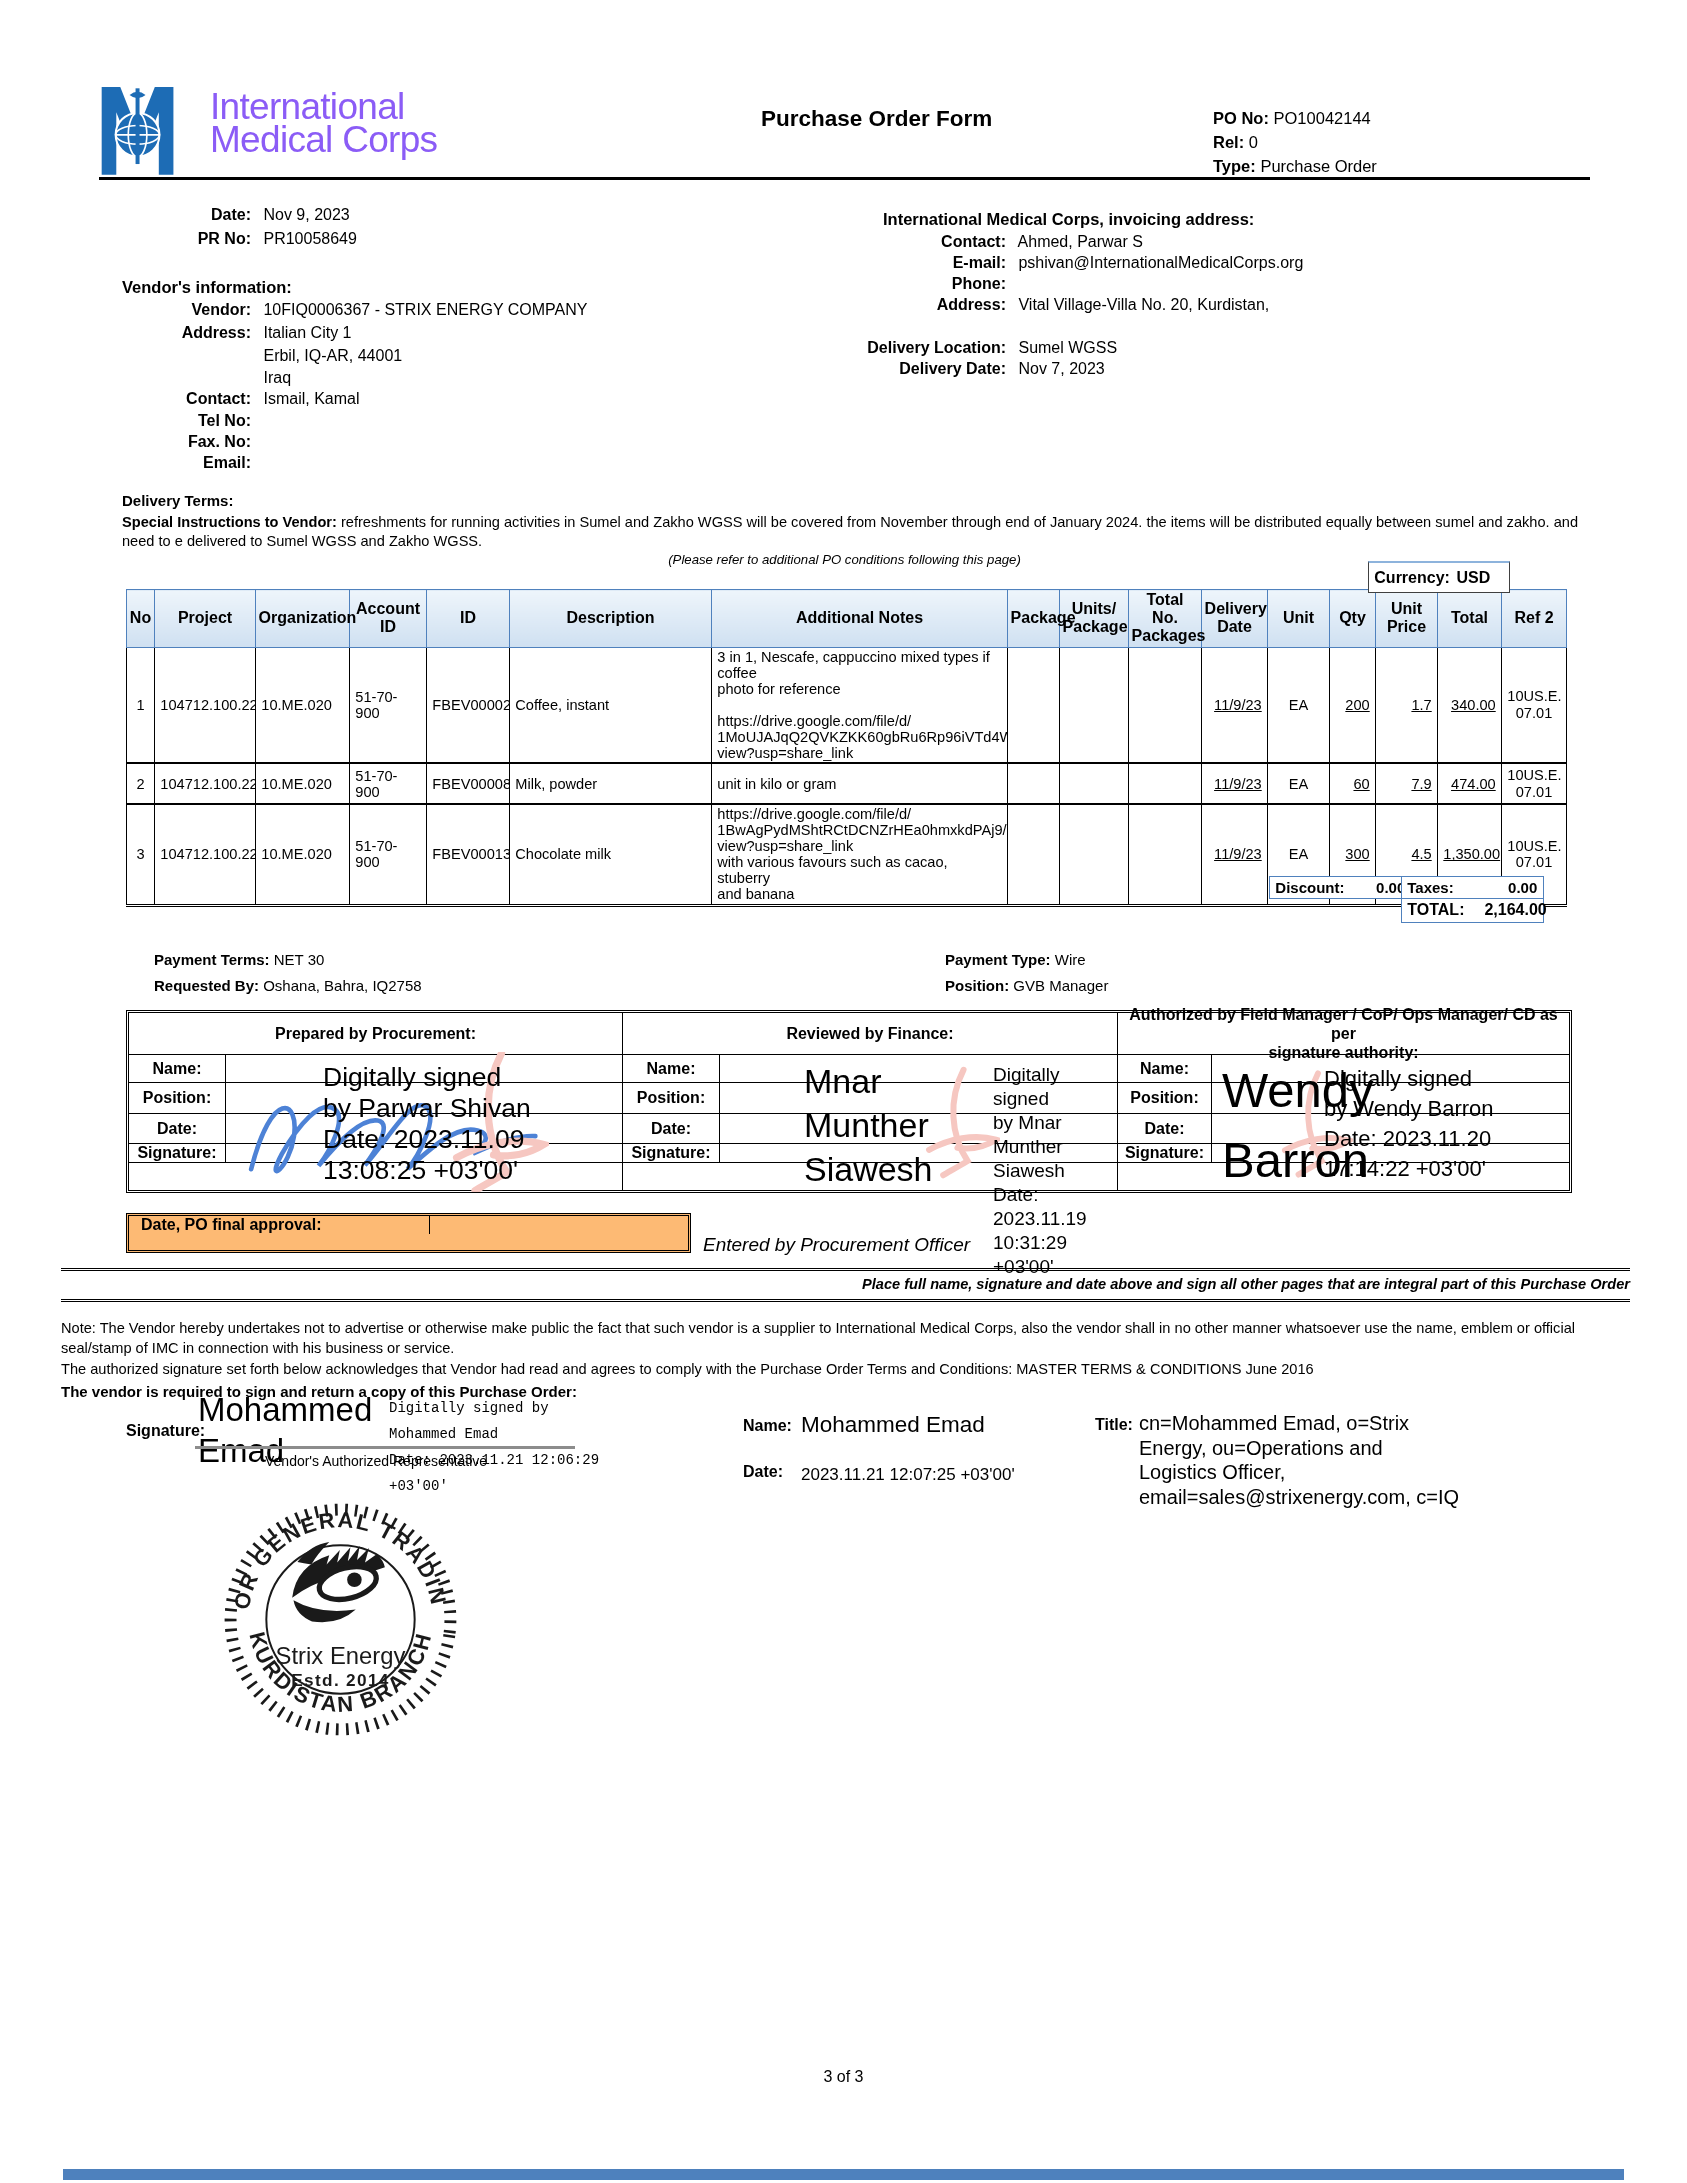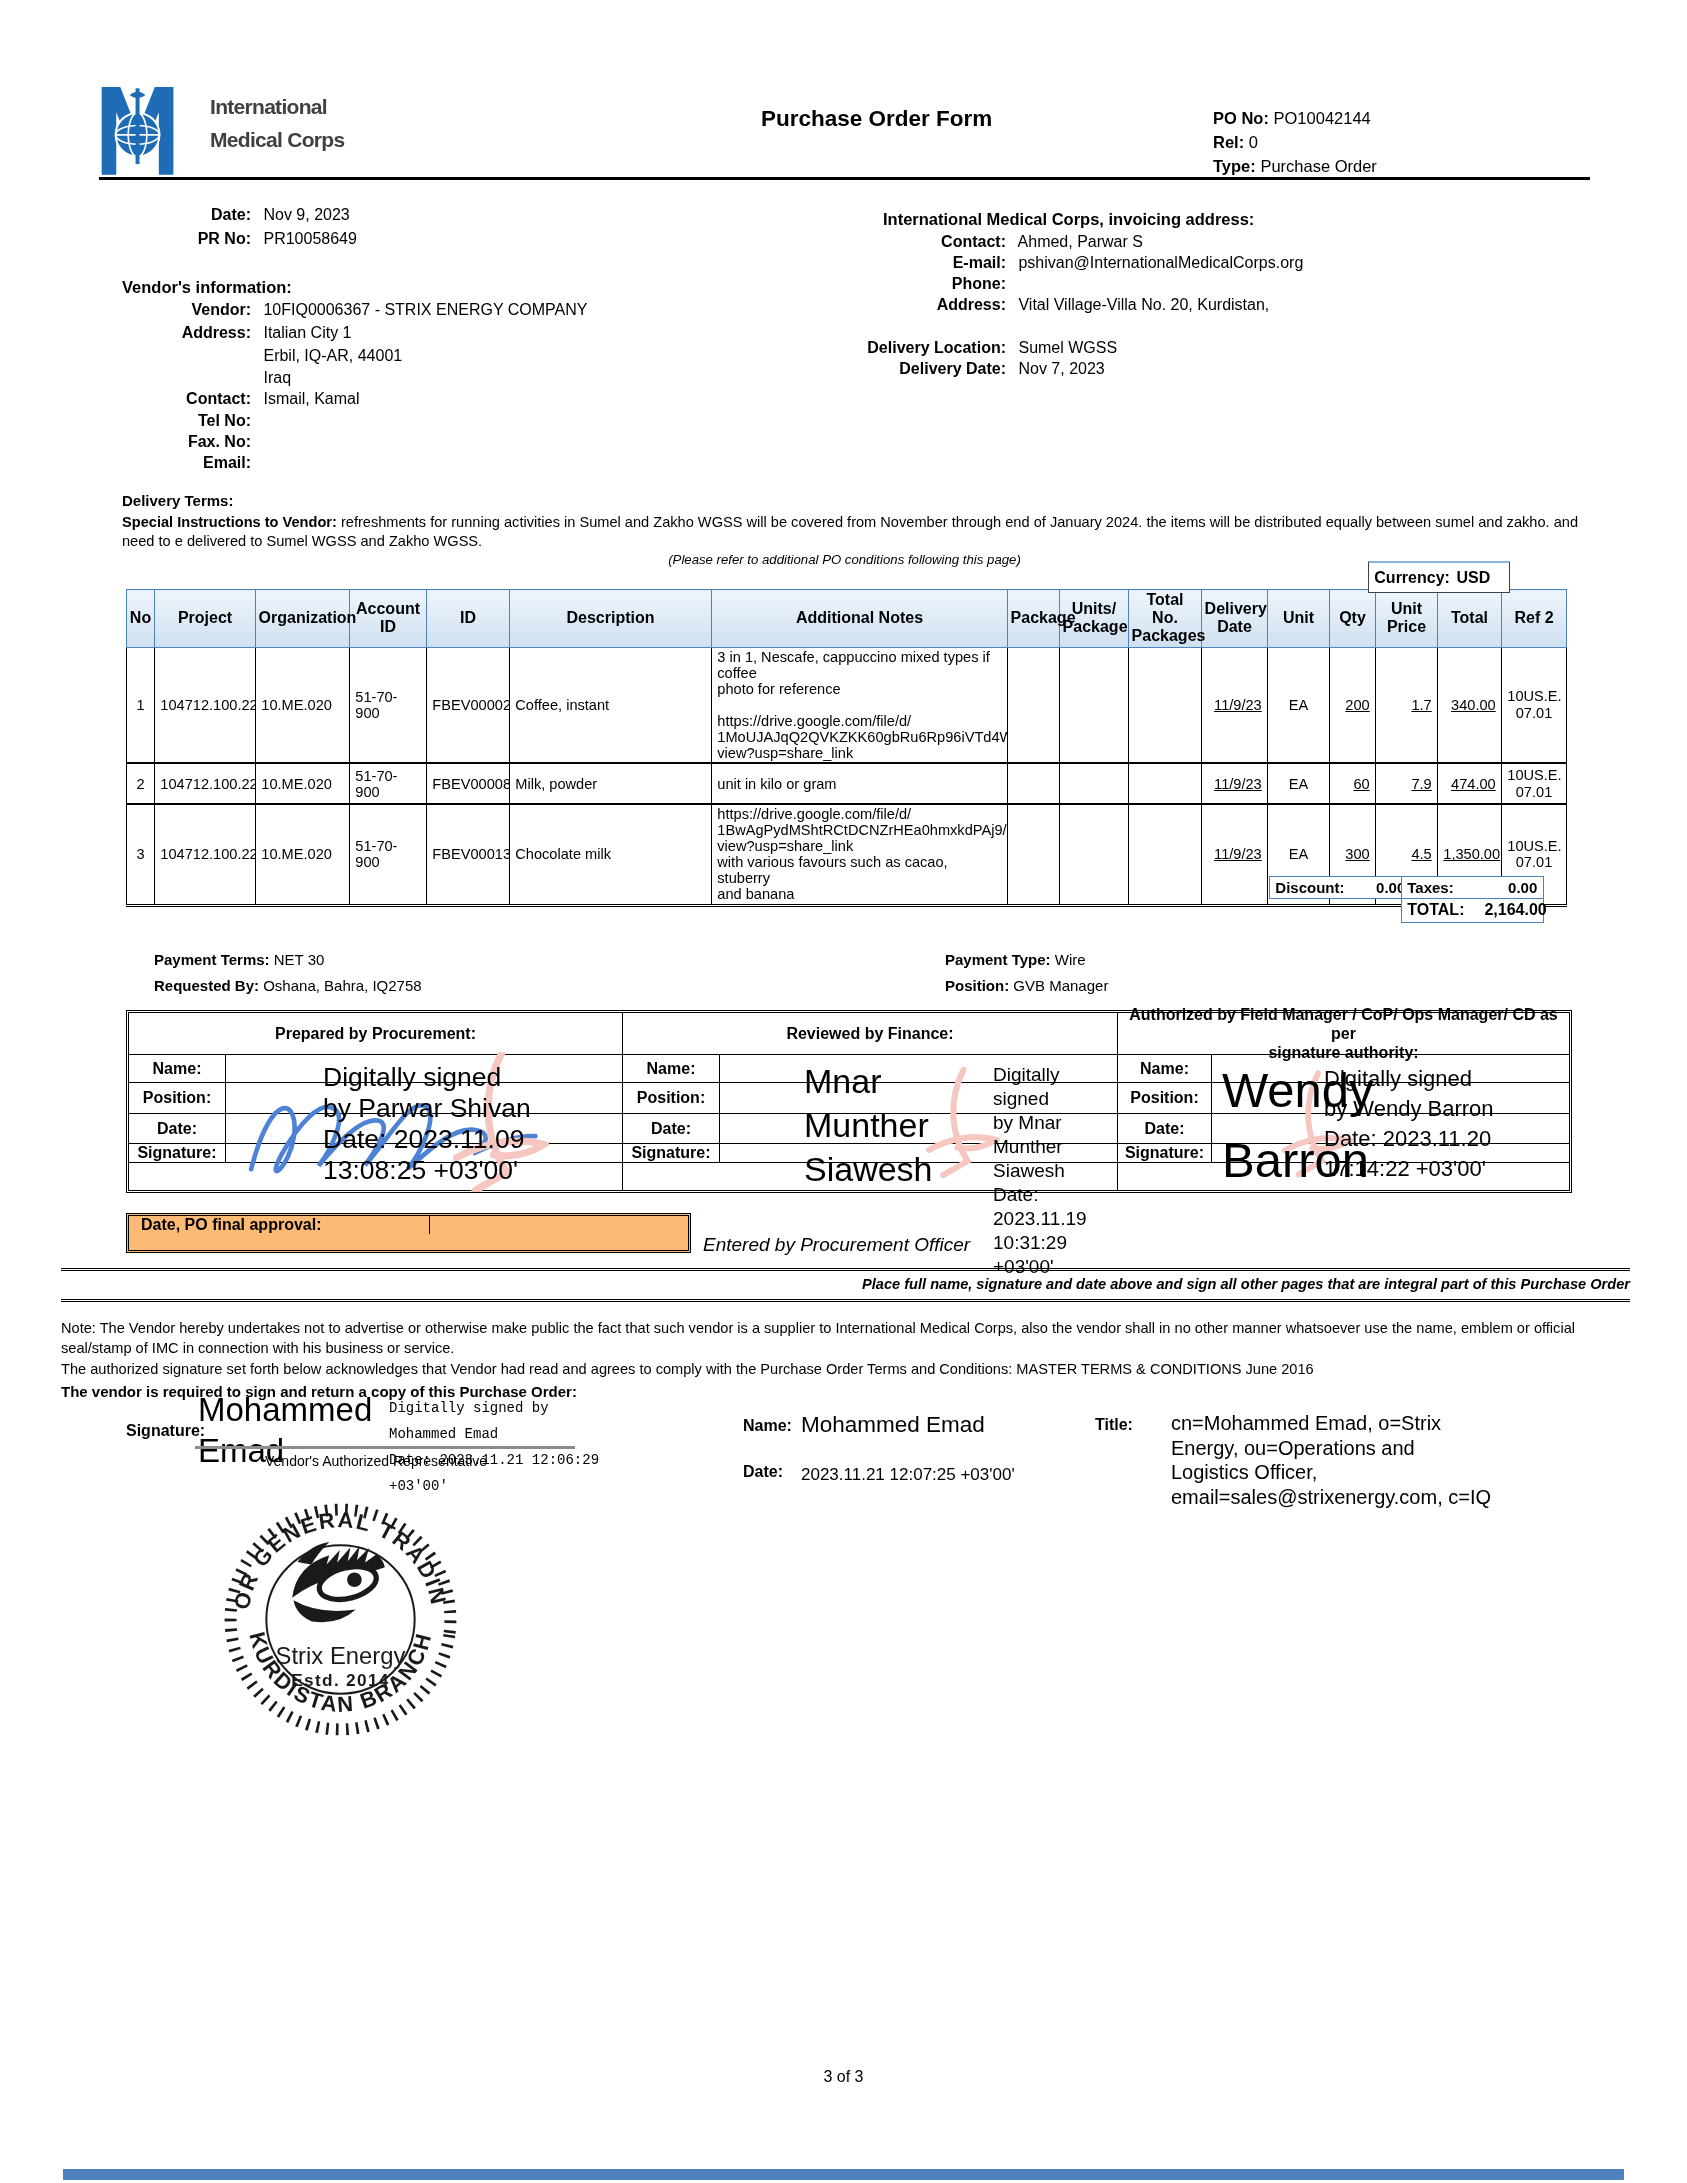--- a/index.html
+++ b/index.html
@@ -3,21 +3,21 @@
 <meta charset="utf-8">
 <style>
   html,body{margin:0;padding:0;}
   body{width:1687px;height:2183px;background:#fff;color:#000;
        font-family:"Liberation Sans", sans-serif;position:relative;overflow:hidden;}
   .abs{position:absolute;}
   .b{font-weight:bold;}
   .i{font-style:italic;}
   .pre{white-space:pre-line;}
   
-  .logo-text{font-weight:bold;font-size:21px;line-height:33px;color:#404040;letter-spacing:-0.7px;}
+  .logo-text{font-weight:normal;font-size:37px;line-height:33px;color:#8b5cf6;letter-spacing:-0.7px;}
   .form-title{font-size:22.5px;font-weight:bold;}
   .po-block{font-size:16.5px;line-height:24px;}
   .hrule{background:#000;height:2.6px;}
   
   .frow{font-size:16px;white-space:nowrap;}
   .frow .l{display:inline-block;width:152px;text-align:right;font-weight:bold;margin-right:8px;}
   .frow2{font-size:16px;white-space:nowrap;}
   .frow2 .l{display:inline-block;width:192px;text-align:right;font-weight:bold;margin-right:8px;}
   .sechead{font-size:16.5px;font-weight:bold;}
   
@@ -469,21 +469,21 @@
 Date: 2023.11.21 12:06:29
 +03'00'</div>
   <div class="abs underline-bar" style="left:195px;top:1446px;width:380px;"></div>
   <div class="abs repcap" style="left:265px;top:1453px;">Vendor's Authorized Representative</div>
 
   <div class="abs vlabel" style="left:743px;top:1417px;">Name:</div>
   <div class="abs vname" style="left:801px;top:1412px;">Mohammed Emad</div>
   <div class="abs vlabel" style="left:743px;top:1463px;">Date:</div>
   <div class="abs vdate" style="left:801px;top:1465px;">2023.11.21 12:07:25 +03'00'</div>
   <div class="abs vlabel" style="left:1095px;top:1416px;">Title:</div>
-  <div class="abs vtitle" style="left:1139px;top:1411px;width:423px;margin-left:32px;">cn=Mohammed Emad, o=Strix
+  <div class="abs vtitle" style="left:1139px;top:1411px;width:423px;">cn=Mohammed Emad, o=Strix
 Energy, ou=Operations and
 Logistics Officer,
 email=sales@strixenergy.com, c=IQ</div>
 
   <svg class="abs" style="left:218px;top:1497px;" width="245" height="245" viewBox="0 0 370 370">
     <circle cx="185" cy="185" r="166" fill="none" stroke="#1a1a1a" stroke-width="18" stroke-dasharray="4 11" transform="rotate(8 185 185)"></circle>
     <circle cx="185" cy="185" r="112" fill="none" stroke="#1a1a1a" stroke-width="3"></circle>
     <defs>
       <path id="arcTop" d="M 48.1 160.8 A 139 139 0 0 1 321.9 160.8"></path>
       <path id="arcBottom" d="M 48.1 209.2 A 139 139 0 0 0 321.9 209.2"></path>

